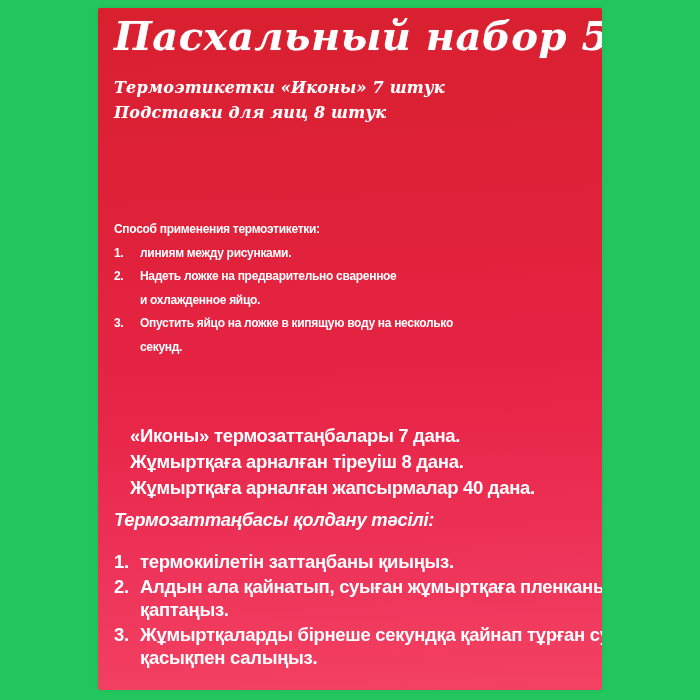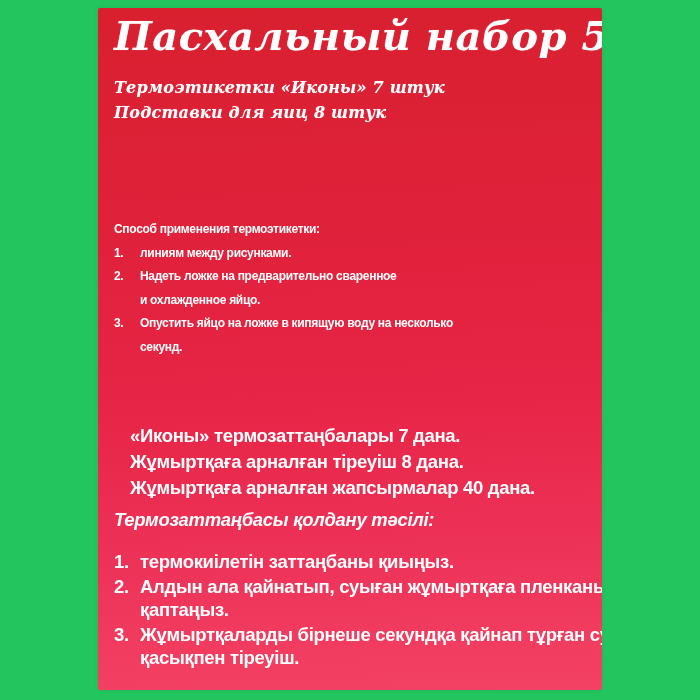--- a/index.html
+++ b/index.html
@@ -139,19 +139,19 @@
         <span class="num">2.</span>
         <span class="li-lines">
           <span class="line">Алдын ала қайнатып, суыған жұмыртқаға пленканы</span>
           <span class="line">қаптаңыз.</span>
         </span>
       </div>
       <div class="li">
         <span class="num">3.</span>
         <span class="li-lines">
           <span class="line">Жұмыртқаларды бірнеше секундқа қайнап тұрған суға</span>
-          <span class="line">қасықпен тіреуіш.</span>
+          <span class="line">қасықпен салыңыз.</span>
         </span>
       </div>
     </div>
 
   </div>
 </div>
 
 </body></html>

